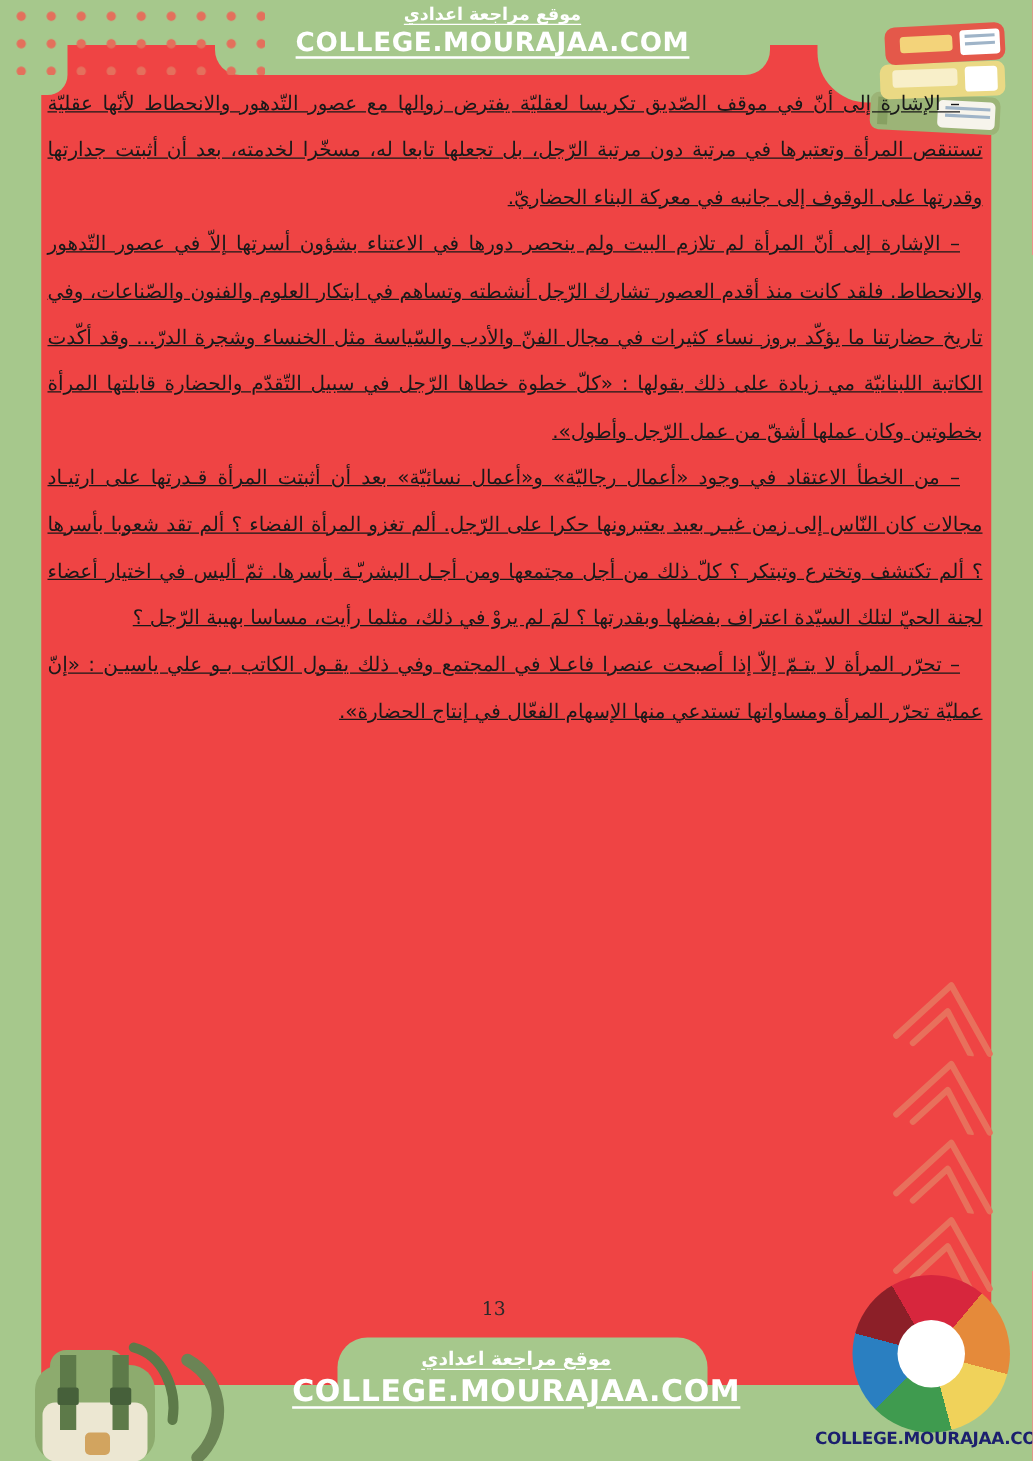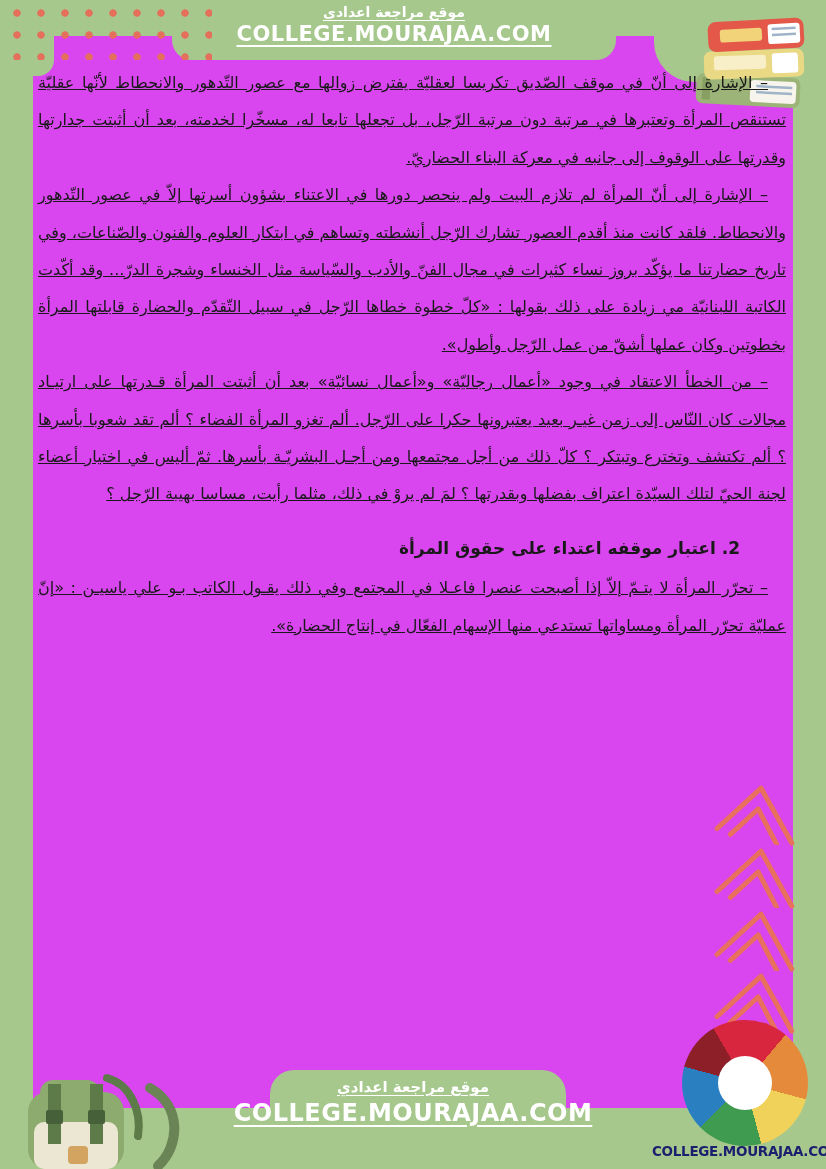--- a/index.html
+++ b/index.html
@@ -1,17 +1,17 @@
 <!DOCTYPE html>
 <html lang="ar"><head>
 <meta charset="utf-8">
 <style>
   html,body{margin:0;padding:0;}
   body{width:826px;height:1169px;background:#fff;font-family:"DejaVu Sans",sans-serif;}
-  .page{position:relative;width:826px;height:1169px;overflow:hidden;background:#d946ef;}
+  .page{position:relative;width:826px;height:1169px;overflow:hidden;background:#ef4444;}
 
   
   .side-border{position:absolute;top:0;bottom:0;width:33px;background:#a6c88c;z-index:1;}
   .side-border.left{left:0;}
   .side-border.right{right:0;}
   .header-band{position:absolute;left:0;top:0;width:826px;height:36px;background:#a6c88c;z-index:2;}
   .header-corner-left{position:absolute;left:0;top:0;width:54px;height:76px;background:#a6c88c;border-bottom-right-radius:16px;z-index:2;}
   .header-corner-right{position:absolute;right:0;top:0;width:172px;height:82px;background:#a6c88c;border-bottom-left-radius:40px;z-index:2;}
   .header-tab{position:absolute;left:172px;top:0;width:444px;height:60px;background:#a6c88c;border-radius:0 0 20px 20px;z-index:3;
               display:flex;flex-direction:column;align-items:center;justify-content:flex-start;padding-top:3px;box-sizing:border-box;}
@@ -89,21 +89,20 @@
       <rect x="74" y="17" width="32" height="20" rx="3" fill="#ffffff"></rect>
       <line x1="78" y1="22" x2="102" y2="22" stroke="#9fb4c8" stroke-width="2.5"></line>
       <line x1="78" y1="28" x2="102" y2="28" stroke="#9fb4c8" stroke-width="2.5"></line>
     </g>
   </svg>
 
   <div class="content">
     <p>– الإشارة إلى أنّ في موقف الصّديق تكريسا لعقليّة يفترض زوالها مع عصور التّدهور والانحطاط لأنّها عقليّة تستنقص المرأة وتعتبرها في مرتبة دون مرتبة الرّجل، بل تجعلها تابعا له، مسخّرا لخدمته، بعد أن أثبتت جدارتها وقدرتها على الوقوف إلى جانبه في معركة البناء الحضاريّ.</p>
     <p>– الإشارة إلى أنّ المرأة لم تلازم البيت ولم ينحصر دورها في الاعتناء بشؤون أسرتها إلاّ في عصور التّدهور والانحطاط. فلقد كانت منذ أقدم العصور تشارك الرّجل أنشطته وتساهم في ابتكار العلوم والفنون والصّناعات، وفي تاريخ حضارتنا ما يؤكّد بروز نساء كثيرات في مجال الفنّ والأدب والسّياسة مثل الخنساء وشجرة الدرّ... وقد أكّدت الكاتبة اللبنانيّة مي زيادة على ذلك بقولها : «كلّ خطوة خطاها الرّجل في سبيل التّقدّم والحضارة قابلتها المرأة بخطوتين وكان عملها أشقّ من عمل الرّجل وأطول».</p>
     <p>– من الخطأ الاعتقاد في وجود «أعمال رجاليّة» و«أعمال نسائيّة» بعد أن أثبتت المرأة قـدرتها على ارتيـاد مجالات كان النّاس إلى زمن غيـر بعيد يعتبرونها حكرا على الرّجل. ألم تغزو المرأة الفضاء ؟ ألم تقد شعوبا بأسرها ؟ ألم تكتشف وتخترع وتبتكر ؟ كلّ ذلك من أجل مجتمعها ومن أجـل البشريّـة بأسرها. ثمّ أليس في اختيار أعضاء لجنة الحيّ لتلك السيّدة اعتراف بفضلها وبقدرتها ؟ لمَ لم يروْ في ذلك، مثلما رأيت، مساسا بهيبة الرّجل ؟</p>
-    <h3>2. اعتبار موقفه اعتداء على حقوق المرأة</h3>
     <p>– تحرّر المرأة لا يتـمّ إلاّ إذا أصبحت عنصرا فاعـلا في المجتمع وفي ذلك يقـول الكاتب بـو علي ياسيـن : «إنّ عمليّة تحرّر المرأة ومساواتها تستدعي منها الإسهام الفعّال في إنتاج الحضارة».</p>
   </div>
 
   <svg class="chevron" style="top:778px" viewBox="0 0 92 64">
     <path d="M8,56 L46,10 L84,60" fill="none" stroke="#e8705c" stroke-width="5" stroke-linejoin="round" stroke-linecap="round"></path>
     <path d="M22,60 L46,31 L69,63" fill="none" stroke="#e8705c" stroke-width="5" stroke-linejoin="round" stroke-linecap="round"></path>
   </svg>
   <svg class="chevron" style="top:841px" viewBox="0 0 92 64">
     <path d="M8,56 L46,10 L84,60" fill="none" stroke="#e8705c" stroke-width="5" stroke-linejoin="round" stroke-linecap="round"></path>
     <path d="M22,60 L46,31 L69,63" fill="none" stroke="#e8705c" stroke-width="5" stroke-linejoin="round" stroke-linecap="round"></path>
@@ -114,20 +113,21 @@
   </svg>
   <svg class="chevron" style="top:966px" viewBox="0 0 92 64">
     <path d="M8,56 L46,10 L84,60" fill="none" stroke="#e8705c" stroke-width="5" stroke-linejoin="round" stroke-linecap="round"></path>
     <path d="M22,60 L46,31 L69,63" fill="none" stroke="#e8705c" stroke-width="5" stroke-linejoin="round" stroke-linecap="round"></path>
   </svg>
   <svg class="chevron" style="top:1028px" viewBox="0 0 92 64">
     <path d="M8,56 L46,10 L84,60" fill="none" stroke="#e8705c" stroke-width="5" stroke-linejoin="round" stroke-linecap="round"></path>
     <path d="M22,60 L46,31 L69,63" fill="none" stroke="#e8705c" stroke-width="5" stroke-linejoin="round" stroke-linecap="round"></path>
   </svg>
 
+  <div class="page-number">13</div>
   <div class="footer-tab"></div>
   <div class="footer-band"></div>
   <div class="footer-text">
     <div class="site-name">موقع مراجعة اعدادي</div>
     <div class="site-url">COLLEGE.MOURAJAA.COM</div>
   </div>
 
   <svg class="backpack" width="210" height="103" viewBox="0 0 210 103">
     <path d="M97,12 C120,18 132,45 128,70" fill="none" stroke="#5d7a49" stroke-width="8" stroke-linecap="round"></path>
     <path d="M140,22 C172,40 170,80 148,100" fill="none" stroke="#6b8455" stroke-width="10" stroke-linecap="round"></path>

